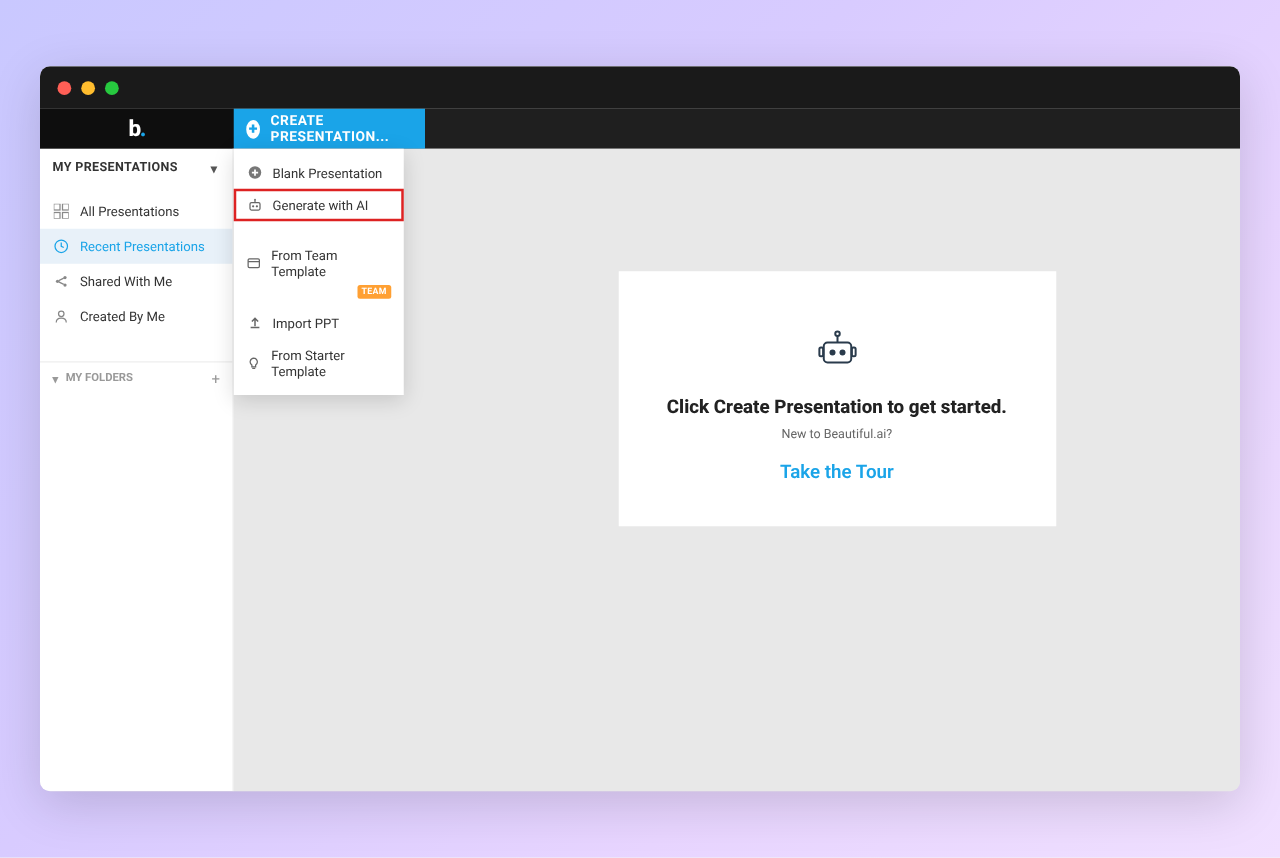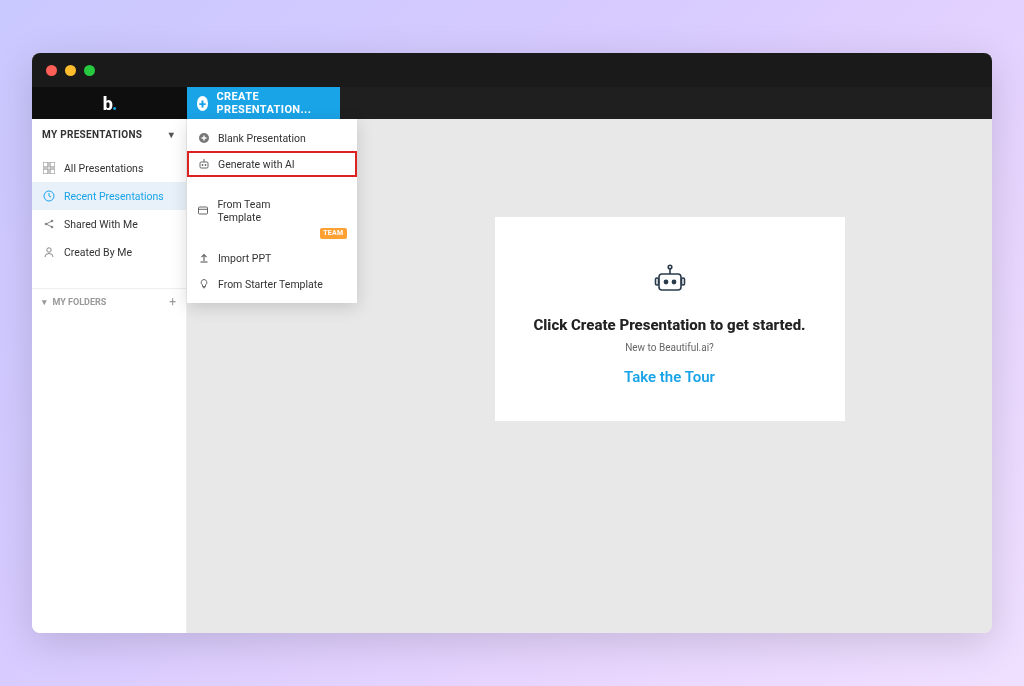--- a/index.html
+++ b/index.html
@@ -147,21 +147,21 @@
     display: flex;
     align-items: flex-start;
     justify-content: center;
   }
 
   
   .dropdown {
     position: absolute;
     top: 0;
     left: 155px;
-    width: 170px;
+    width: 136px;
     background: #fff;
     box-shadow: 0 4px 16px rgba(0,0,0,0.15);
     z-index: 10;
     padding: 6px 0;
   }
   .dd-item {
     display: flex;
     align-items: center;
     gap: 8px;
     padding: 6.5px 10px;

